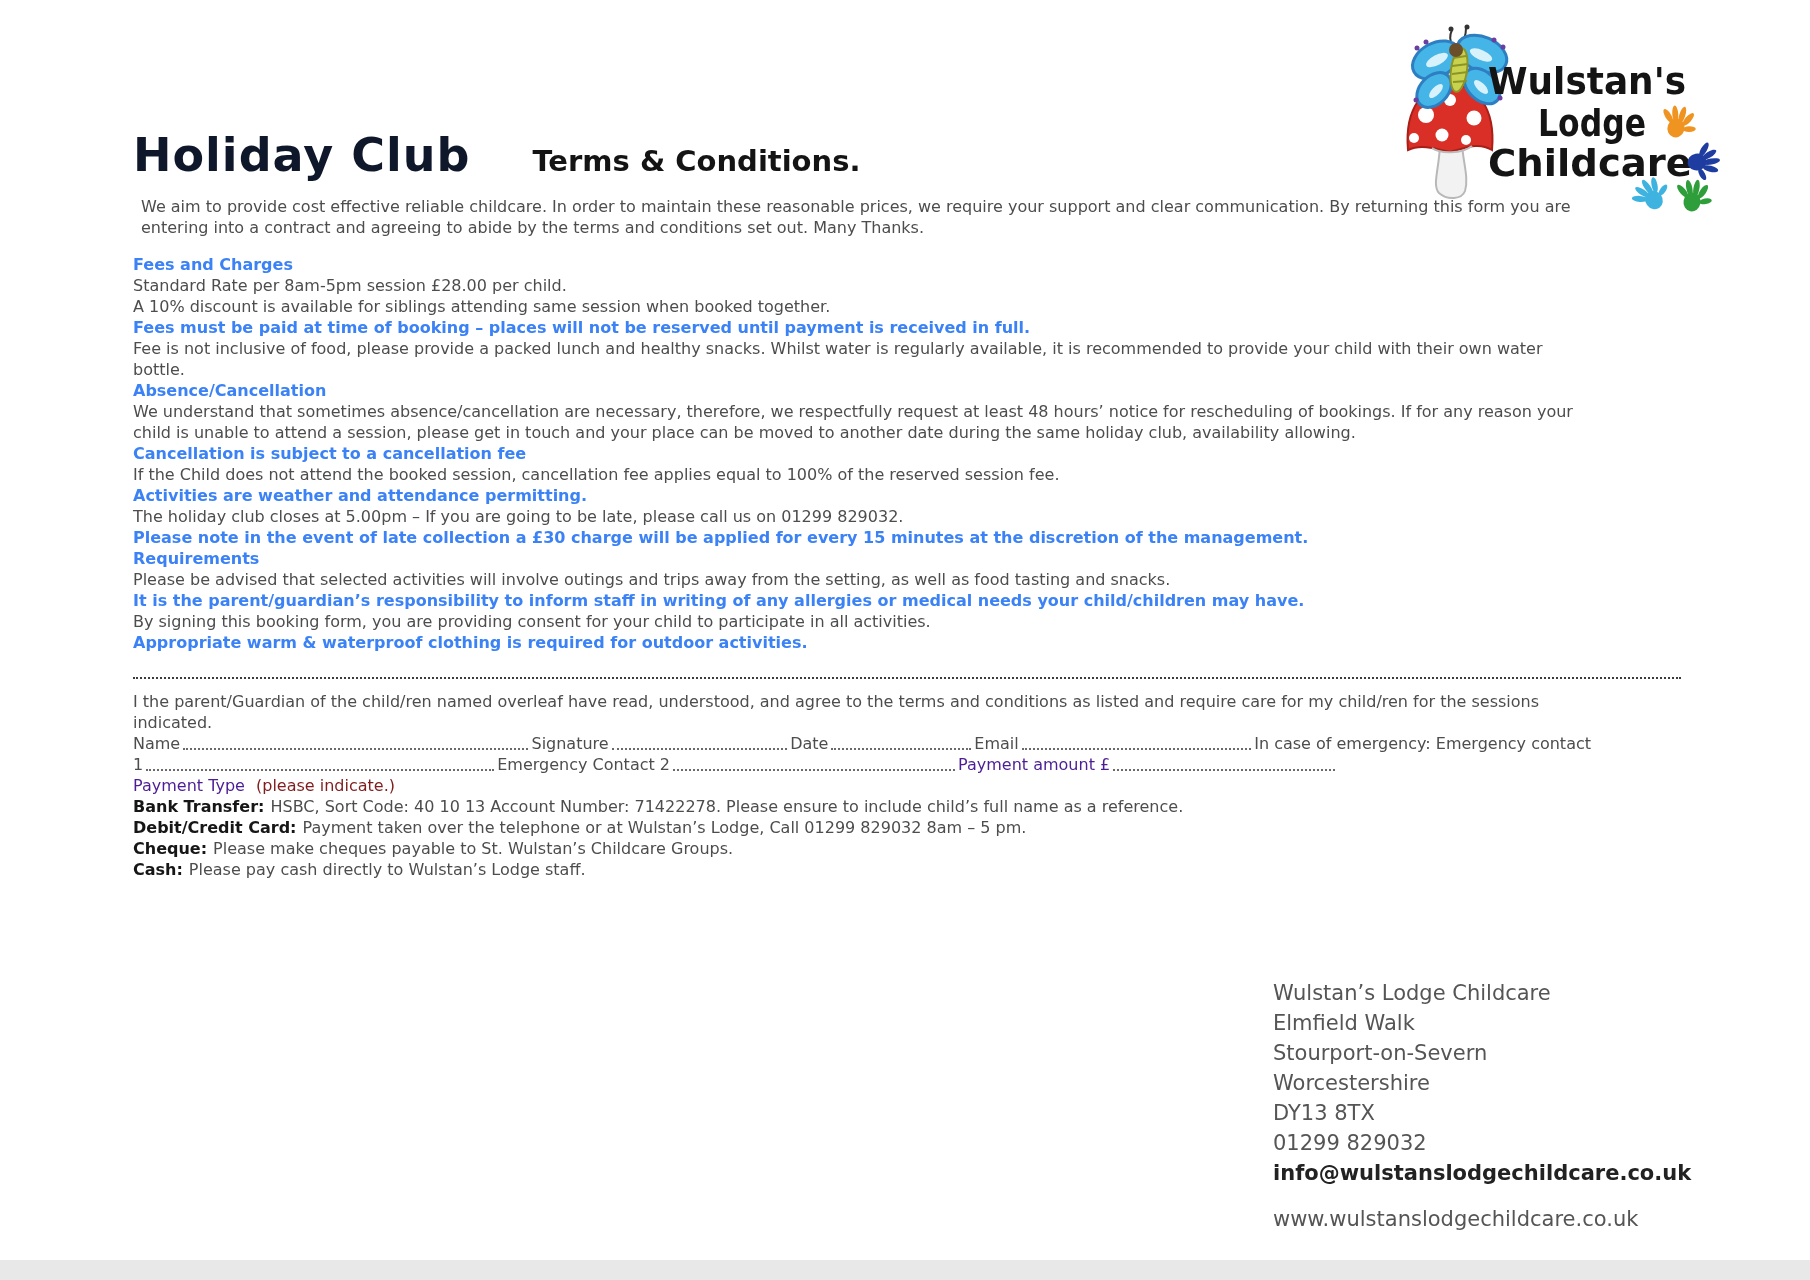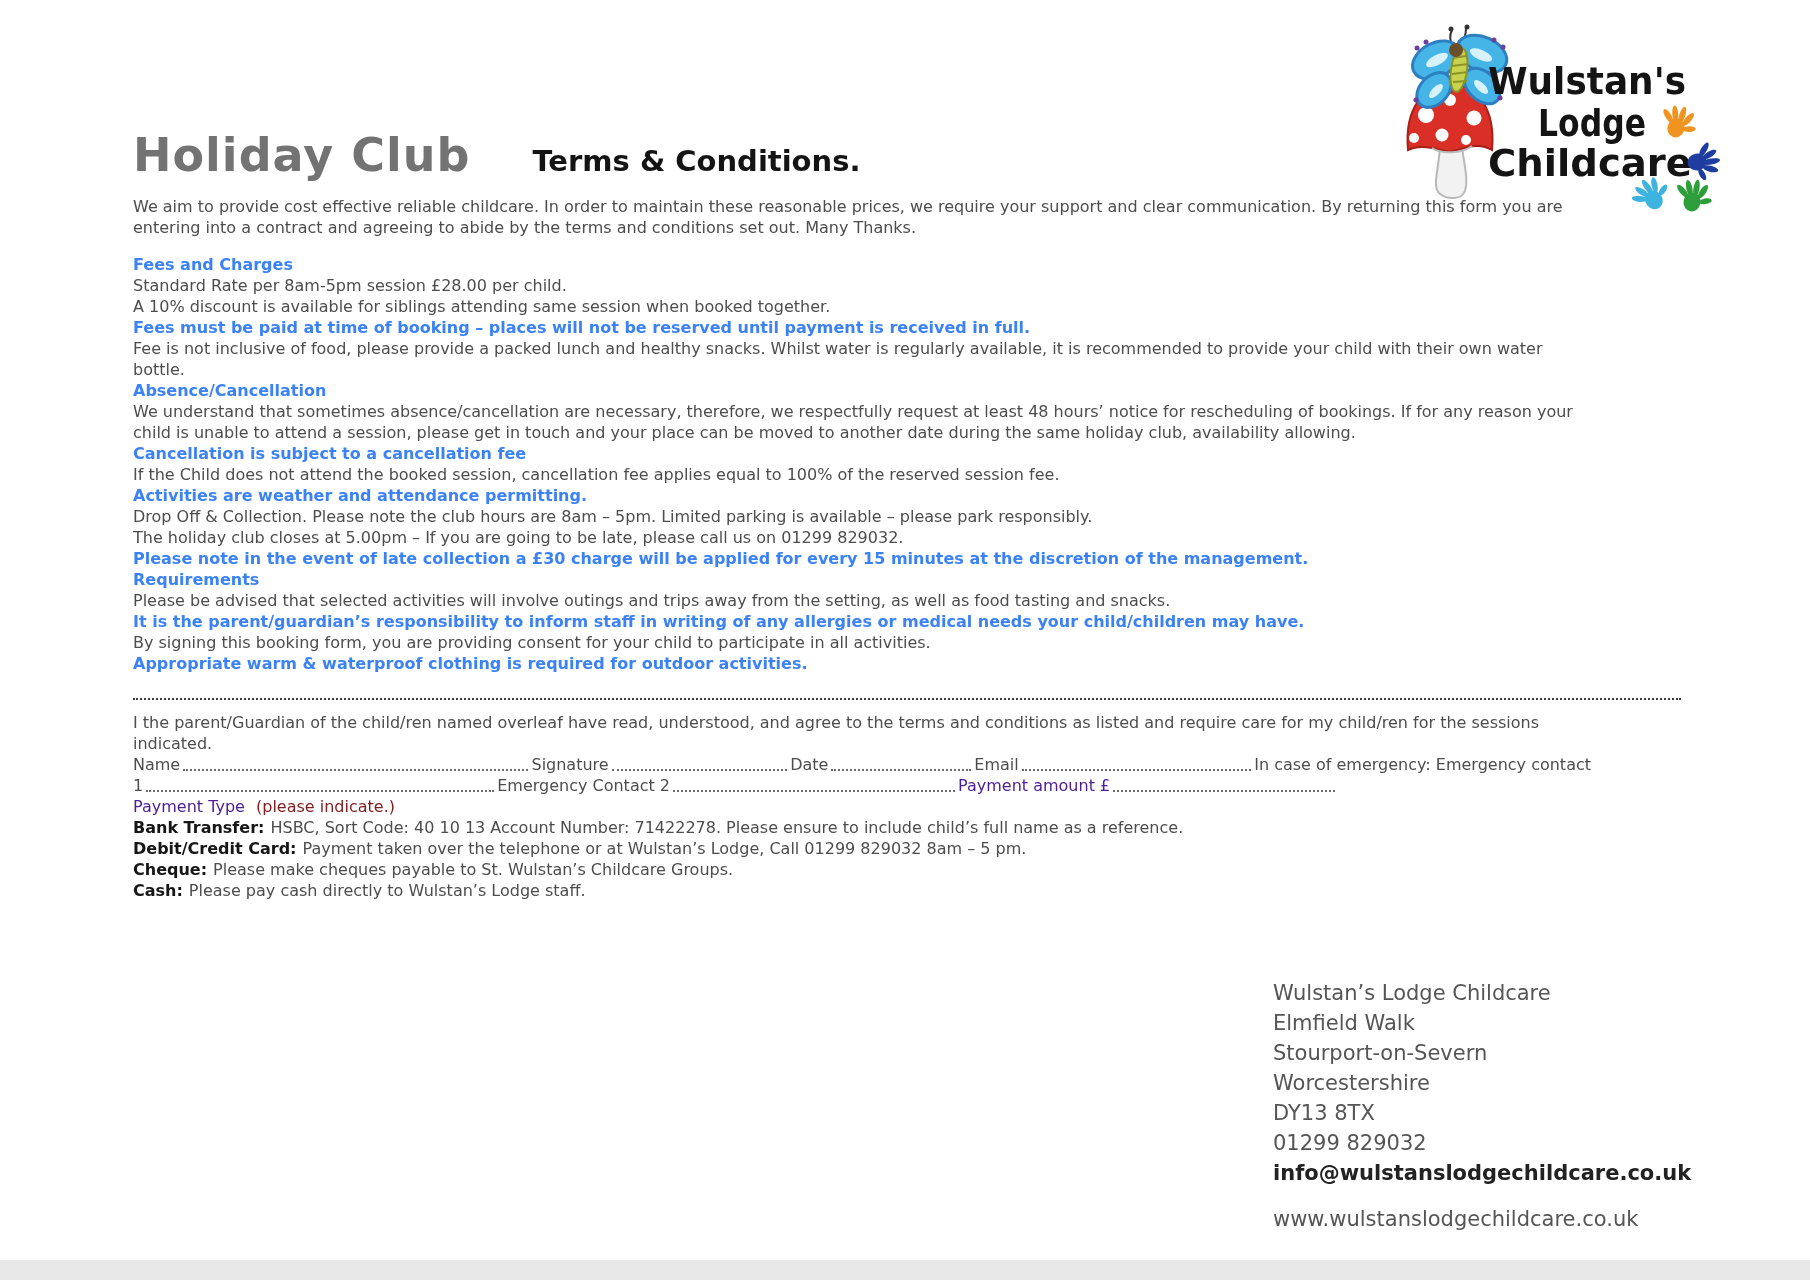--- a/index.html
+++ b/index.html
@@ -6,27 +6,27 @@
   .page{
     position:relative;
     width:1810px;height:1260px;
     background:#ffffff;
     font-family:"DejaVu Sans","Liberation Sans",sans-serif;
     color:#4d4d4d;
     overflow:hidden;
   }
   
   .title-row{position:absolute;left:133px;top:128px;display:flex;align-items:baseline;gap:62px;}
-  .doc-title{font-size:46px;font-weight:700;color:#737373;letter-spacing:1px;}
+  .doc-title{font-size:46px;font-weight:700;color:#0f172a;letter-spacing:1px;}
   .doc-subtitle{font-size:29px;font-weight:700;color:#141414;}
   
   .logo{position:absolute;left:1392px;top:20px;width:340px;height:200px;}
   
   .content{position:absolute;left:133px;top:196px;width:1458px;font-size:16px;line-height:21px;}
-  .intro{margin:0 0 16px 0;}
+  .intro{margin:0 0 16px 8px;}
   .tline{margin:0;}
   .tline.b{font-weight:700;color:#3b82f6;}
   .separator{border-top:2px dotted #3c3c3c;width:1548px;margin:24px 0 12px 0;height:0;}
   .agreement{margin:0 0 0 0;}
   .form-line{display:flex;align-items:flex-end;white-space:nowrap;margin:0;height:21px;}
   .dots{border-bottom:2px dotted #6a6a6a;margin:0 3px 4px 3px;display:inline-block;}
   .d-a{width:358px;} .d-b{width:182px;} .d-c{width:145px;} .d-d{width:238px;}
   .d-e{width:348px;} .d-f{width:282px;} .d-g{width:222px;}
   .bl{font-weight:400;color:#4c1d95;}
   .pm-line{margin:0;}
@@ -120,21 +120,20 @@
       <div class="tline b">Fees and Charges</div>
       <div class="tline">Standard Rate per 8am-5pm session £28.00 per child.</div>
       <div class="tline">A 10% discount is available for siblings attending same session when booked together.</div>
       <div class="tline b">Fees must be paid at time of booking – places will not be reserved until payment is received in full.</div>
       <div class="tline">Fee is not inclusive of food, please provide a packed lunch and healthy snacks. Whilst water is regularly available, it is recommended to provide your child with their own water bottle.</div>
       <div class="tline b">Absence/Cancellation</div>
       <div class="tline">We understand that sometimes absence/cancellation are necessary, therefore, we respectfully request at least 48 hours’ notice for rescheduling of bookings. If for any reason your child is unable to attend a session, please get in touch and your place can be moved to another date during the same holiday club, availability allowing.</div>
       <div class="tline b">Cancellation is subject to a cancellation fee</div>
       <div class="tline">If the Child does not attend the booked session, cancellation fee applies equal to 100% of the reserved session fee.</div>
       <div class="tline b">Activities are weather and attendance permitting.</div>
-      <div class="tline">Drop Off &amp; Collection. Please note the club hours are 8am – 5pm. Limited parking is available – please park responsibly.</div>
       <div class="tline">The holiday club closes at 5.00pm – If you are going to be late, please call us on 01299 829032.</div>
       <div class="tline b">Please note in the event of late collection a £30 charge will be applied for every 15 minutes at the discretion of the management.</div>
       <div class="tline b">Requirements</div>
       <div class="tline">Please be advised that selected activities will involve outings and trips away from the setting, as well as food tasting and snacks.</div>
       <div class="tline b">It is the parent/guardian’s responsibility to inform staff in writing of any allergies or medical needs your child/children may have.</div>
       <div class="tline">By signing this booking form, you are providing consent for your child to participate in all activities.</div>
       <div class="tline b">Appropriate warm &amp; waterproof clothing is required for outdoor activities.</div>
     </div>
 
     <div class="separator"></div>

